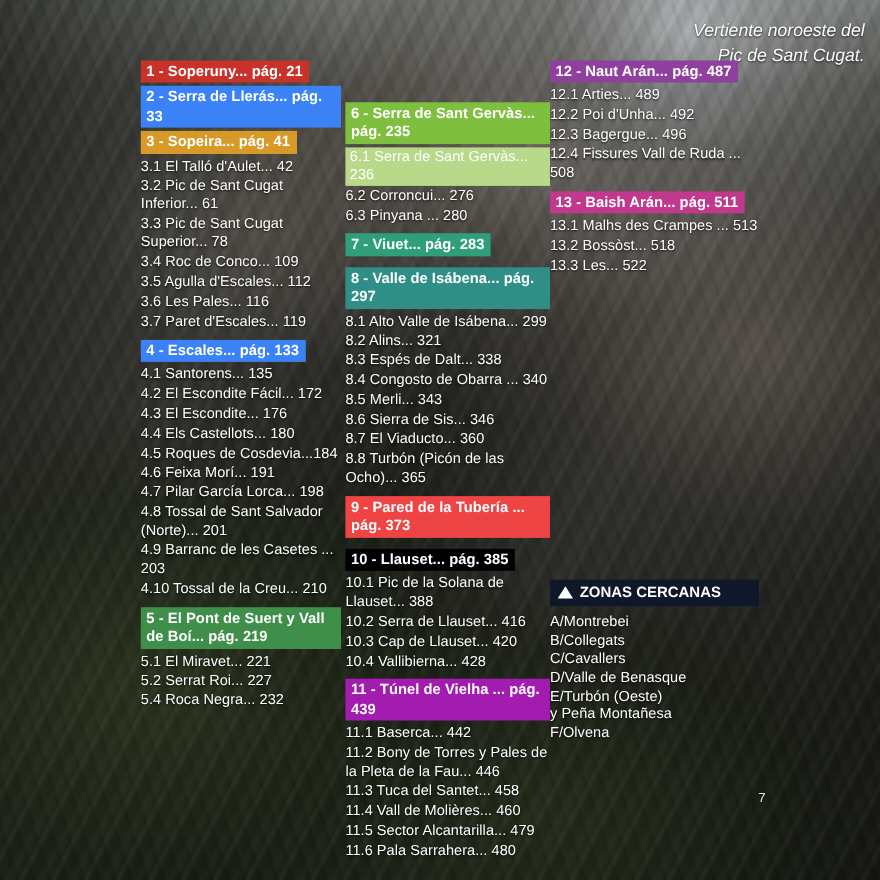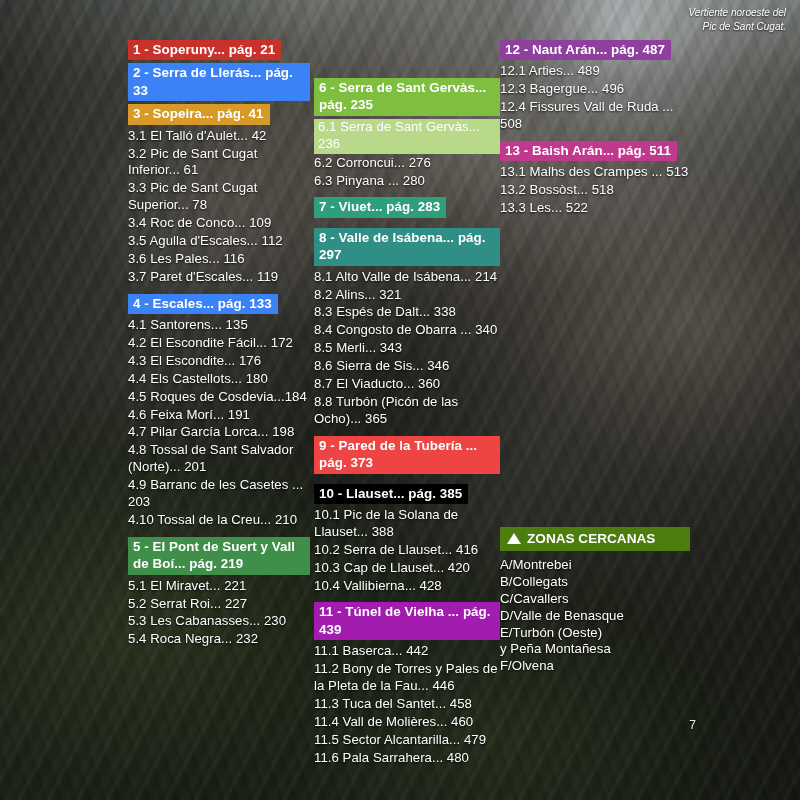--- a/index.html
+++ b/index.html
@@ -68,35 +68,35 @@
   #veil {
     position: absolute;
     inset: 0;
     background:
       linear-gradient(180deg, rgba(0,0,0,0.10) 0%, rgba(0,0,0,0.28) 10%, rgba(0,0,0,0.34) 50%, rgba(0,0,0,0.30) 100%);
   }
 
   
   #caption {
     position: absolute;
-    top: 6px;
+    top: 18px;
     right: 14px;
     width: 230px;
     text-align: right;
     color: #ffffff;
-    font-size: 10px;
+    font-size: 16px;
     font-style: italic;
     line-height: 1.35;
     text-shadow: 0 1px 2px rgba(0,0,0,0.75);
   }
 
   
   .col {
     position: absolute;
-    top: 40px;
+    top: 55px;
   }
   #col1 { left: 128px; width: 182px; }
   #col2 { left: 314px; width: 186px; }
   #col3 { left: 500px; width: 190px; }
 
   .entry {
     color: #ffffff;
     font-size: 13.2px;
     line-height: 1.28;
     margin-bottom: 1px;
@@ -131,21 +131,21 @@
   .gap-s { height: 7px; }
 
   
   #zonas {
     position: absolute;
     left: 500px;
     top: 527px;
     width: 190px;
   }
   #zonas-header {
-    background: #4d7c0f;
+    background: #0f172a;
     color: #ffffff;
     font-weight: bold;
     font-size: 13.6px;
     padding: 4px 6px 5px 7px;
     display: flex;
     align-items: center;
     gap: 6px;
   }
   #zonas-header .tri {
     display: inline-block;
@@ -202,33 +202,32 @@
       <div class="entry sub">4.5 Roques de Cosdevia...184</div>
       <div class="entry sub">4.6 Feixa Morí... 191</div>
       <div class="entry sub">4.7 Pilar García Lorca... 198</div>
       <div class="entry sub">4.8 Tossal de Sant Salvador (Norte)... 201</div>
       <div class="entry sub">4.9 Barranc de les Casetes ... 203</div>
       <div class="entry sub">4.10 Tossal de la Creu... 210</div>
       <div class="gap-s"></div>
       <div class="entry"><span class="chapter" style="background: rgb(63, 143, 74);">5 - El Pont de Suert y Vall de Boí... pág. 219</span></div>
       <div class="entry sub">5.1 El Miravet... 221</div>
       <div class="entry sub">5.2 Serrat Roi... 227</div>
-      <div class="entry sub">5.3 Les Cabanasses... 230</div>
       <div class="entry sub">5.4 Roca Negra... 232</div>
     </div>
   <div class="col" id="col2">
       <div class="entry"><span class="chapter" style="background: rgb(127, 191, 63); margin-top: 38px;">6 - Serra de Sant Gervàs... pág. 235</span></div>
       <div class="entry sub"><span class="subhl" style="background: rgb(185, 217, 138); color: rgb(255, 255, 255); text-shadow: none;">6.1 Serra de Sant Gervàs... 236</span></div>
       <div class="entry sub">6.2 Corroncui... 276</div>
       <div class="entry sub">6.3 Pinyana ... 280</div>
       <div class="gap-s"></div>
       <div class="entry"><span class="chapter" style="background: rgb(47, 158, 122);">7 - Viuet... pág. 283</span></div>
       <div class="gap-s"></div>
       <div class="entry"><span class="chapter" style="background: rgb(47, 143, 134);">8 - Valle de Isábena... pág. 297</span></div>
-      <div class="entry sub">8.1 Alto Valle de Isábena... 214</div>
+      <div class="entry sub">8.1 Alto Valle de Isábena... 299</div>
       <div class="entry sub">8.2 Alins... 321</div>
       <div class="entry sub">8.3 Espés de Dalt... 338</div>
       <div class="entry sub">8.4 Congosto de Obarra ... 340</div>
       <div class="entry sub">8.5 Merli... 343</div>
       <div class="entry sub">8.6 Sierra de Sis... 346</div>
       <div class="entry sub">8.7 El Viaducto... 360</div>
       <div class="entry sub">8.8 Turbón (Picón de las Ocho)... 365</div>
       <div class="gap-s"></div>
       <div class="entry"><span class="chapter" style="background: #ef4444;">9 - Pared de la Tubería ... pág. 373</span></div>
       <div class="gap-s"></div>
@@ -242,20 +241,21 @@
       <div class="entry sub">11.1 Baserca... 442</div>
       <div class="entry sub">11.2 Bony de Torres y Pales de la Pleta de la Fau... 446</div>
       <div class="entry sub">11.3 Tuca del Santet... 458</div>
       <div class="entry sub">11.4 Vall de Molières... 460</div>
       <div class="entry sub">11.5 Sector Alcantarilla... 479</div>
       <div class="entry sub">11.6 Pala Sarrahera... 480</div>
     </div>
   <div class="col" id="col3">
       <div class="entry"><span class="chapter" style="background: rgb(143, 63, 158);">12 - Naut Arán... pág. 487</span></div>
       <div class="entry sub">12.1 Arties... 489</div>
+      <div class="entry sub">12.2 Poi d'Unha... 492</div>
       <div class="entry sub">12.3 Bagergue... 496</div>
       <div class="entry sub">12.4 Fissures Vall de Ruda ... 508</div>
       <div class="gap-s"></div>
       <div class="entry"><span class="chapter" style="background: rgb(192, 57, 140);">13 - Baish Arán... pág. 511</span></div>
       <div class="entry sub">13.1 Malhs des Crampes ... 513</div>
       <div class="entry sub">13.2 Bossòst... 518</div>
       <div class="entry sub">13.3 Les... 522</div>
     </div>
 
   <div id="zonas">

